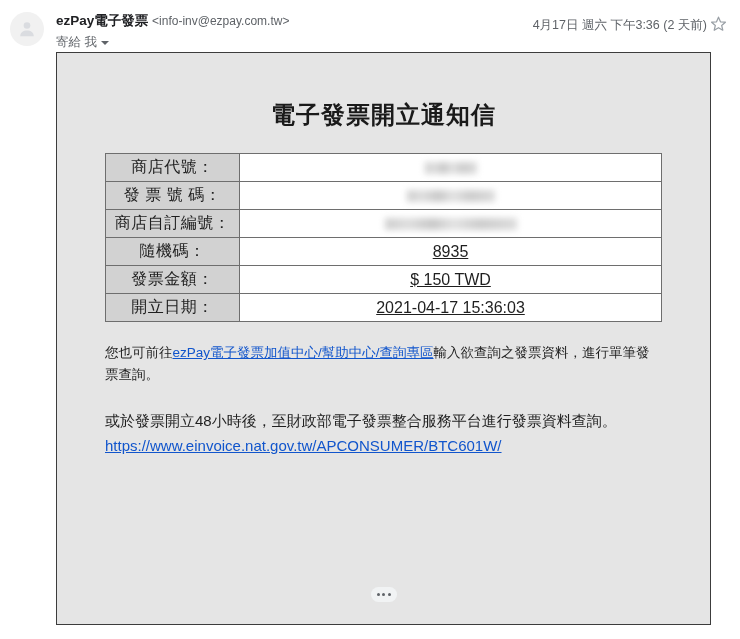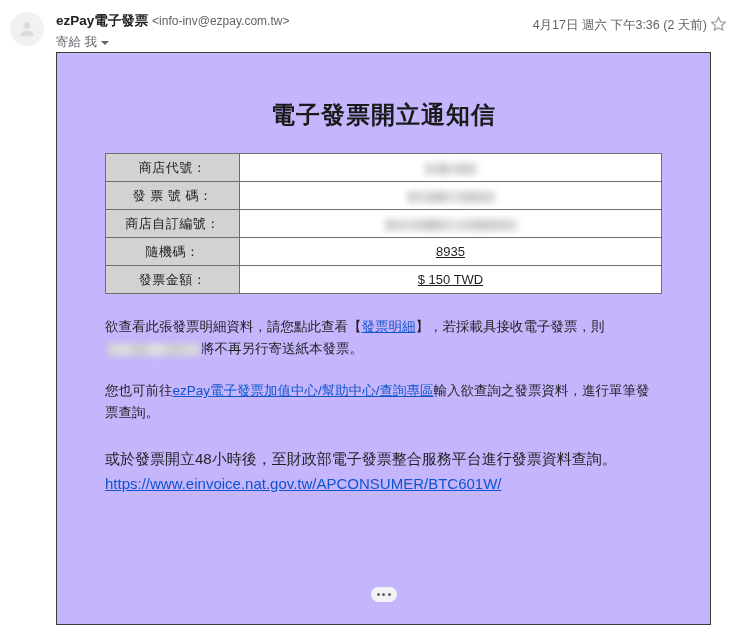--- a/index.html
+++ b/index.html
@@ -87,21 +87,21 @@
   }
   .star-icon { display:block; cursor:pointer; }
 
   
   .email-card {
     position: absolute;
     left: 56px;
     top: 52px;
     width: 655px;
     height: 573px;
-    background: #c4b5fd;
+    background: #e5e5e5;
     border: 1px solid #3c3c3c;
     box-sizing: border-box;
     overflow: hidden;
   }
 
   .doc-title {
     text-align: center;
     font-size: 24px;
     font-weight: bold;
     color: #1a1a1a;
@@ -137,21 +137,21 @@
   
   table.invoice {
     margin-top: 22px;
     width: 557px;
     border-collapse: collapse;
     table-layout: fixed;
   }
   table.invoice td {
     border: 1px solid #6e6e6e;
     height: 27px;
-    font-size: 13px;
+    font-size: 16px;
     color: #1f1f1f;
     padding: 0;
   }
   td.lbl {
     width: 133px;
     background: #d2d2d2;
     text-align: center;
     letter-spacing: 0.5px;
   }
   td.val {
@@ -276,27 +276,28 @@
         <tr>
           <td class="lbl">隨機碼：</td>
           <td class="val">8935</td>
         </tr>
 
         <tr>
           <td class="lbl">發票金額：</td>
           <td class="val">$ 150 TWD</td>
         </tr>
 
+        <tr>
+          <td class="lbl">開立日期：</td>
+          <td class="val">2021-04-17 15:36:03</td>
+        </tr>
 
       </tbody>
     </table>
 
-    <p class="para p-detail">
-      <span>欲查看此張發票明細資料，請您點此查看</span><span class="bracket">【</span><a class="lnk" href="#">發票明細</a><span class="bracket">】</span><span>，若採載具接收電子發票，則</span><span class="blur blur-inline"></span><span>將不再另行寄送紙本發票。</span>
-    </p>
 
     <p class="para p-query">
       <span>您也可前往</span><a class="lnk" href="#">ezPay電子發票加值中心/幫助中心/查詢專區</a><span>輸入欲查詢之發票資料，進行單筆發票查詢。</span>
     </p>
 
     <p class="para p-gov">
       <span>或於發票開立48小時後，至財政部電子發票整合服務平台進行發票資料查詢。</span><br>
       <a class="url-lnk" href="#">https://www.einvoice.nat.gov.tw/APCONSUMER/BTC601W/</a>
     </p>
 

